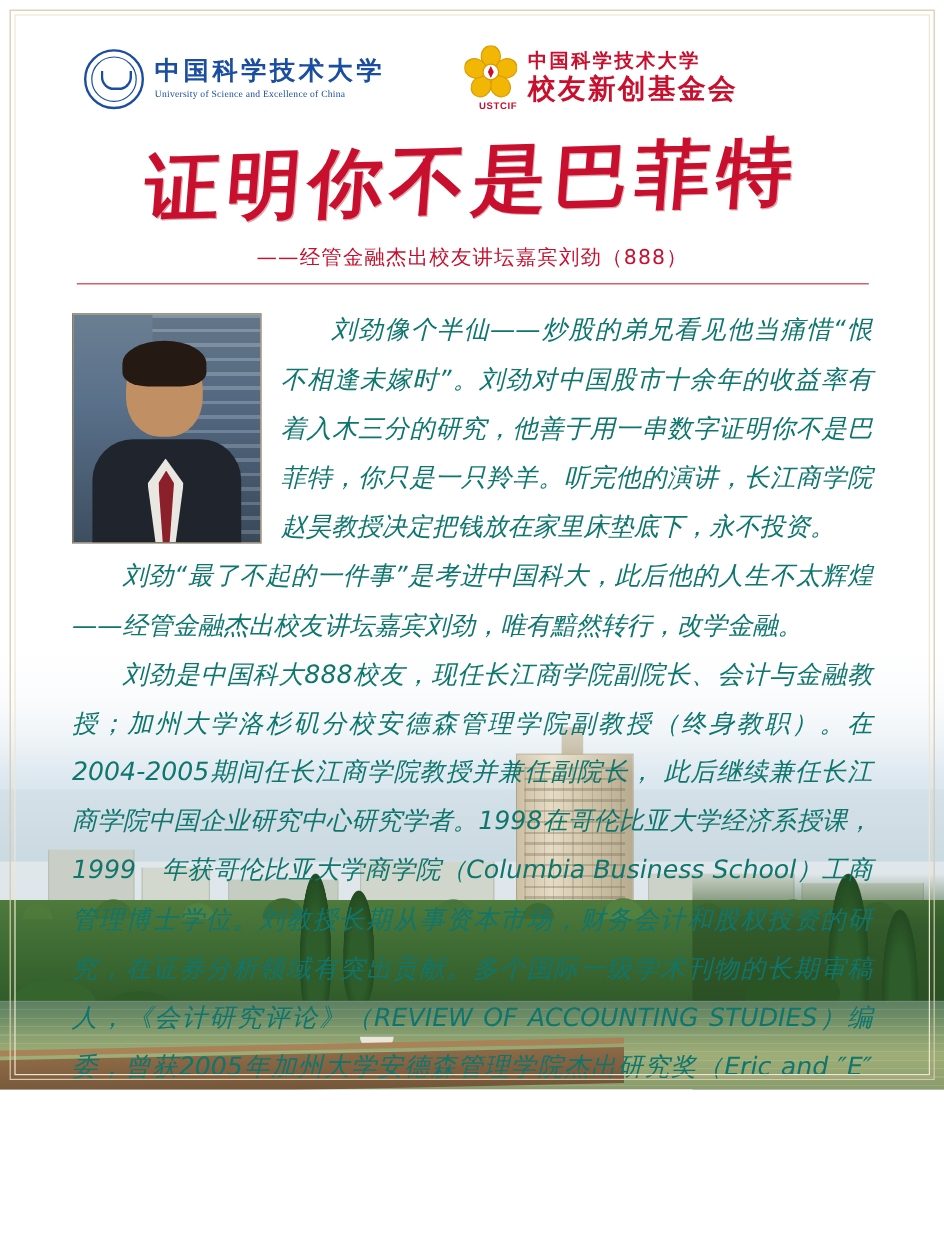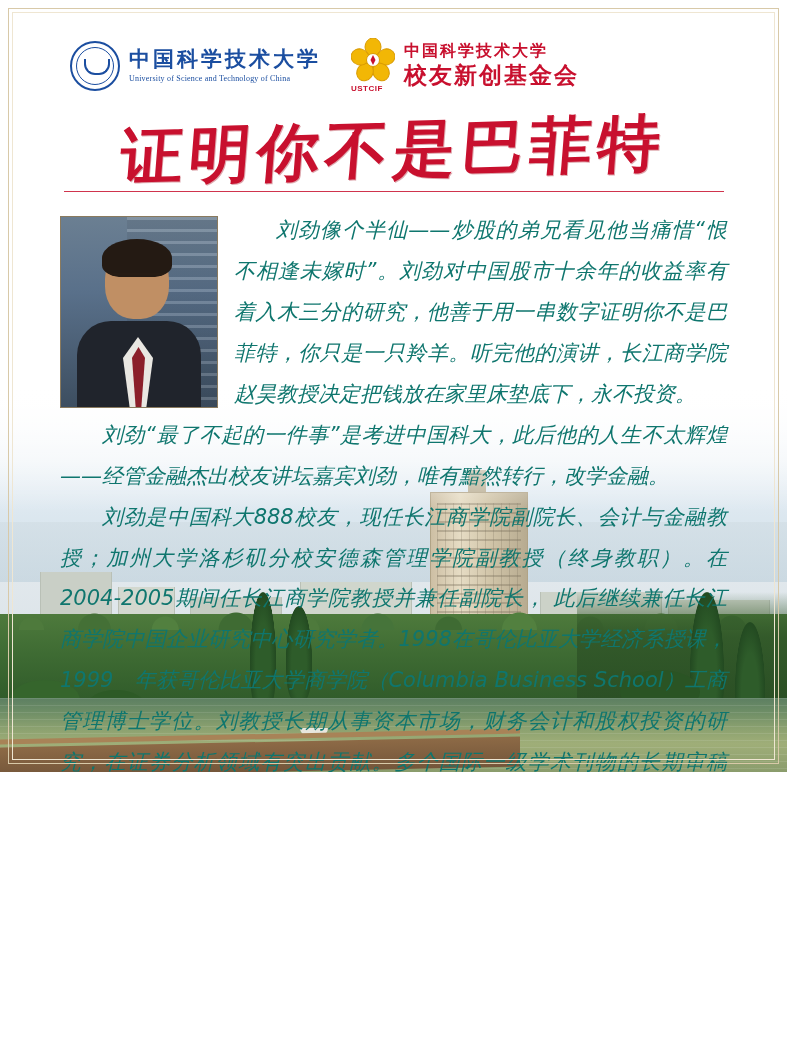--- a/index.html
+++ b/index.html
@@ -9,21 +9,21 @@
   body {
     width: 787px;
     height: 1050px;
     font-family: "Liberation Serif", serif;
     background: #ffffff;
     overflow: hidden;
   }
   .page {
     position: relative;
     width: 787px;
-    height: 772px;
+    height: 908px;
     background: #ffffff;
     box-sizing: border-box;
     overflow: hidden;
   }
   
   .frame-outer {
     position: absolute;
     left: 8px; top: 8px; right: 8px; bottom: 8px;
     border: 1px solid #d8c9a8;
     pointer-events: none;
@@ -275,21 +275,21 @@
   }
   .ustcif-label {
     font-size: 8px;
     color: #c8102e;
     font-weight: bold;
     text-align: center;
     letter-spacing: .5px;
     margin-top: 2px;
     font-family: "Liberation Sans", sans-serif;
   }
-  .flower-wrap { display: flex; flex-direction: column; align-items: flex-start; }
+  .flower-wrap { display: flex; flex-direction: column; align-items: flex-end; margin-left: 36px; }
 
   
   .headline {
     margin-top: 26px;
     text-align: center;
     font-size: 62px;
     font-weight: bold;
     color: #c8102e;
     font-family: "DejaVu Sans", sans-serif;
     letter-spacing: 6px;
@@ -432,21 +432,21 @@
   <div class="frame-inner"></div>
 
   <div class="content">
 
     <div class="logos">
 
       <div class="logo-block">
         <div class="seal"></div>
         <div class="ustc-text">
           <div class="ustc-cn">中国科学技术大学</div>
-          <div class="ustc-en">University of Science and Technology of China</div>
+          <div class="ustc-en">University of Science and Excellence of China</div>
         </div>
       </div>
 
       <div class="logo-block">
         <div class="flower-wrap">
           <div class="flower">
             <svg width="44" height="44" viewBox="0 0 44 44" aria-hidden="true">
               <g fill="#f2b705" stroke="#d99b04" stroke-width="1">
                 <ellipse cx="22" cy="9" rx="8" ry="9"></ellipse>
                 <ellipse cx="35" cy="19" rx="8" ry="9" transform="rotate(72 35 19)"></ellipse>
@@ -462,20 +462,21 @@
         </div>
         <div class="fund-text">
           <div class="fund-cn1">中国科学技术大学</div>
           <div class="fund-cn2">校友新创基金会</div>
         </div>
       </div>
 
     </div>
 
     <div class="headline">证明你不是巴菲特</div>
+    <div class="subline">——经管金融杰出校友讲坛嘉宾刘劲（888）</div>
     <div class="rule"></div>
 
     <div class="article">
 
       <div class="portrait">
         <div class="bg-bld"></div>
         <div class="body"></div>
         <div class="shirt"></div>
         <div class="tie"></div>
         <div class="head"></div>

